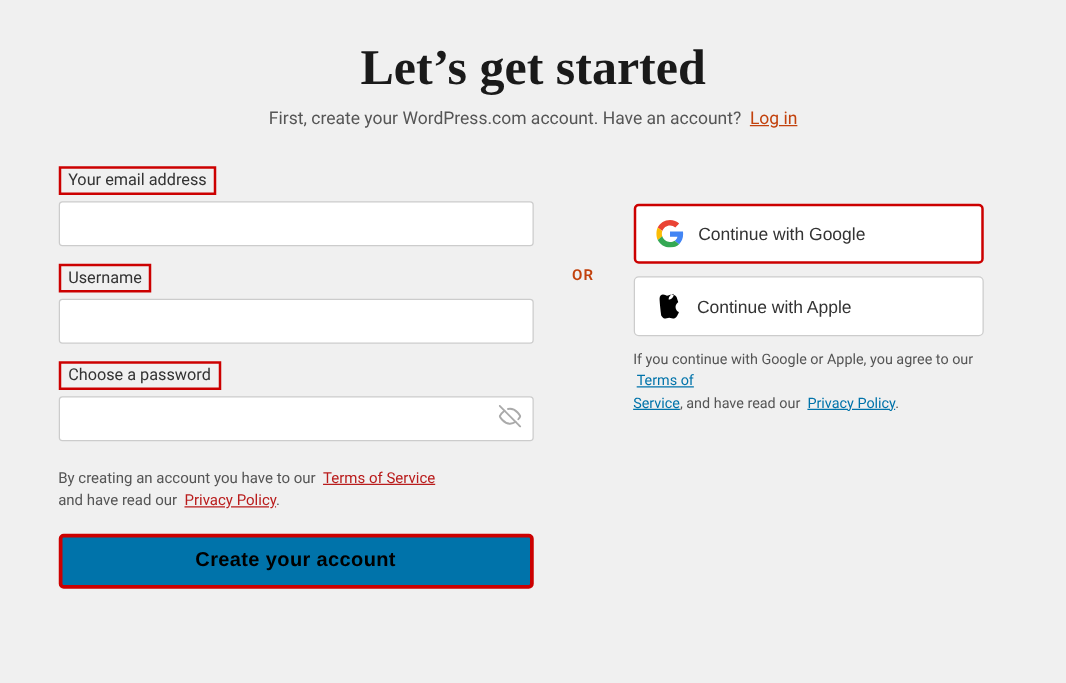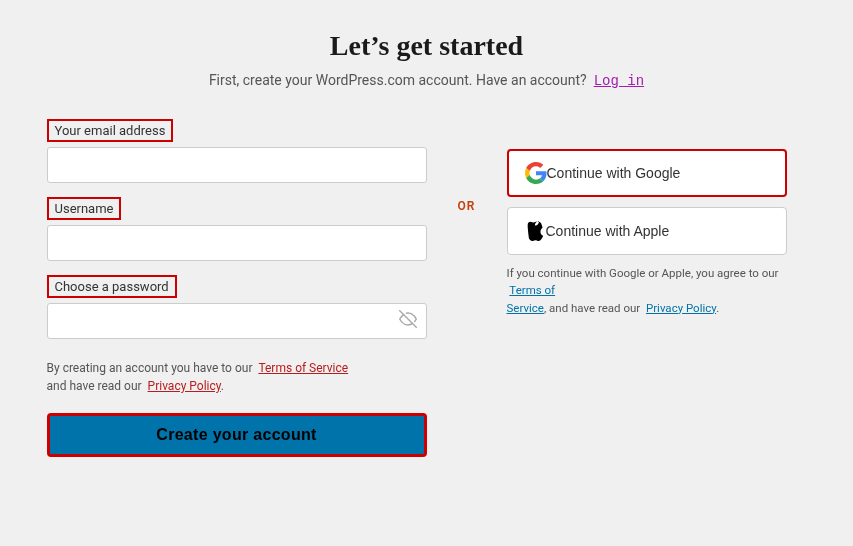--- a/index.html
+++ b/index.html
@@ -7,35 +7,34 @@
       font-family: -apple-system, BlinkMacSystemFont, "Segoe UI", Roboto, Helvetica, Arial, sans-serif;
       background: #f0f0f0;
       min-height: 546px;
       display: flex;
       flex-direction: column;
       align-items: center;
       padding: 30px 20px;
       color: #333;
     }
     .page-title {
-      font-size: 28px;
+      font-size: 40px;
       font-weight: 700;
       color: #1a1a1a;
       margin-bottom: 10px;
       font-family: Georgia, serif;
     }
     .subtitle {
       font-size: 14px;
       color: #555;
       margin-bottom: 30px;
     }
     .subtitle a {
-      color: #a21caf;
+      color: #c2410c;
       text-decoration: underline;
-      font-family: Liberation Mono, monospace;
     }
     .main-layout {
       display: flex;
       flex-direction: row;
       align-items: flex-start;
       gap: 0;
       width: 100%;
       max-width: 760px;
     }
     .left-panel {
@@ -127,20 +126,21 @@
       display: flex;
       align-items: center;
       height: 48px;
       border: 1px solid #ccc;
       border-radius: 4px;
       padding: 0 16px;
       background: #fff;
       cursor: pointer;
       font-size: 14px;
       color: #333;
+      gap: 12px;
       white-space: nowrap;
     }
     .social-btn.google-btn {
       border: 2px solid #cc0000;
     }
     .google-icon {
       width: 22px;
       height: 22px;
       flex-shrink: 0;
     }

